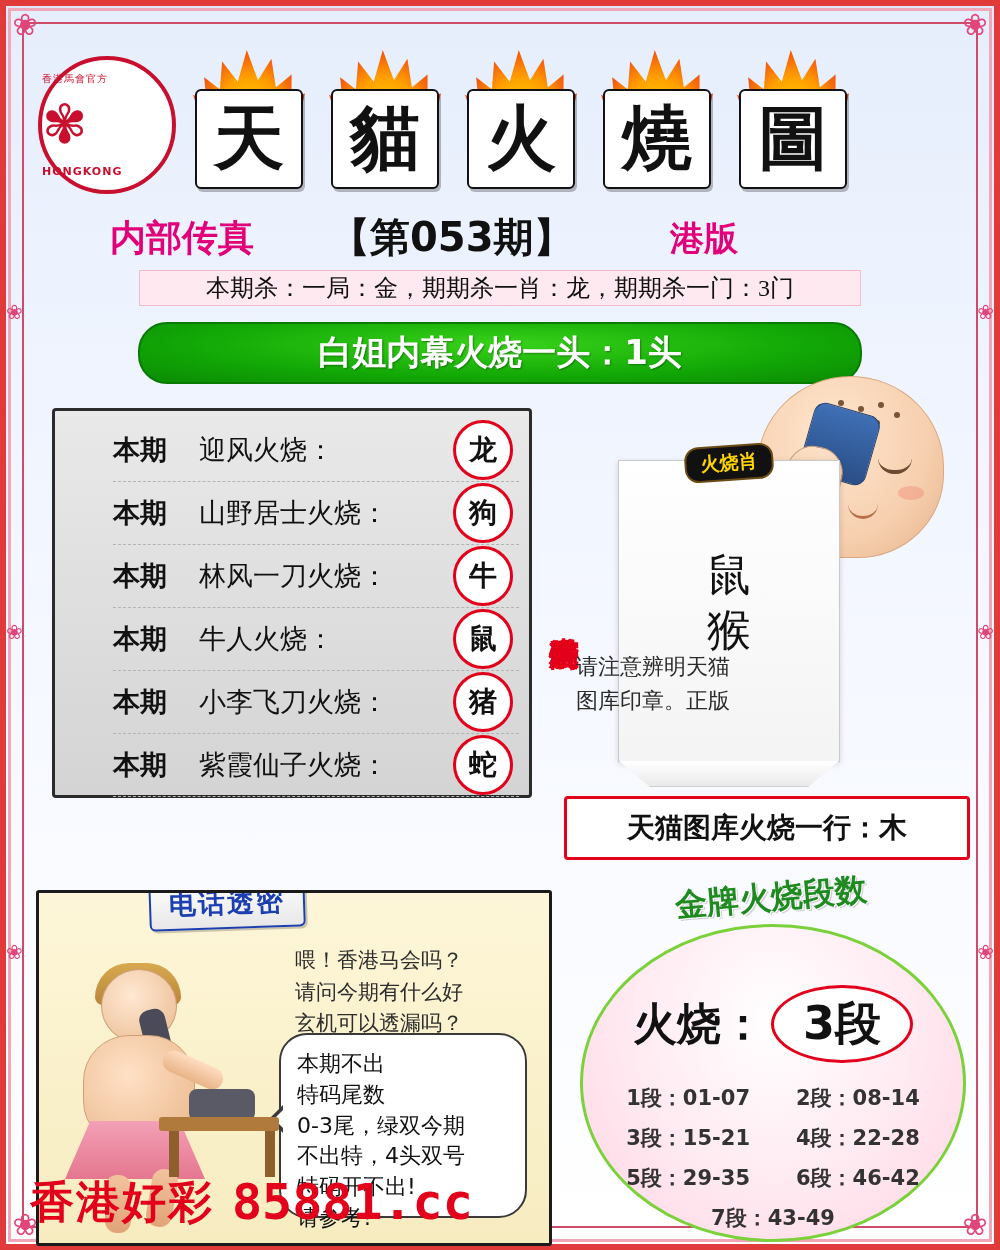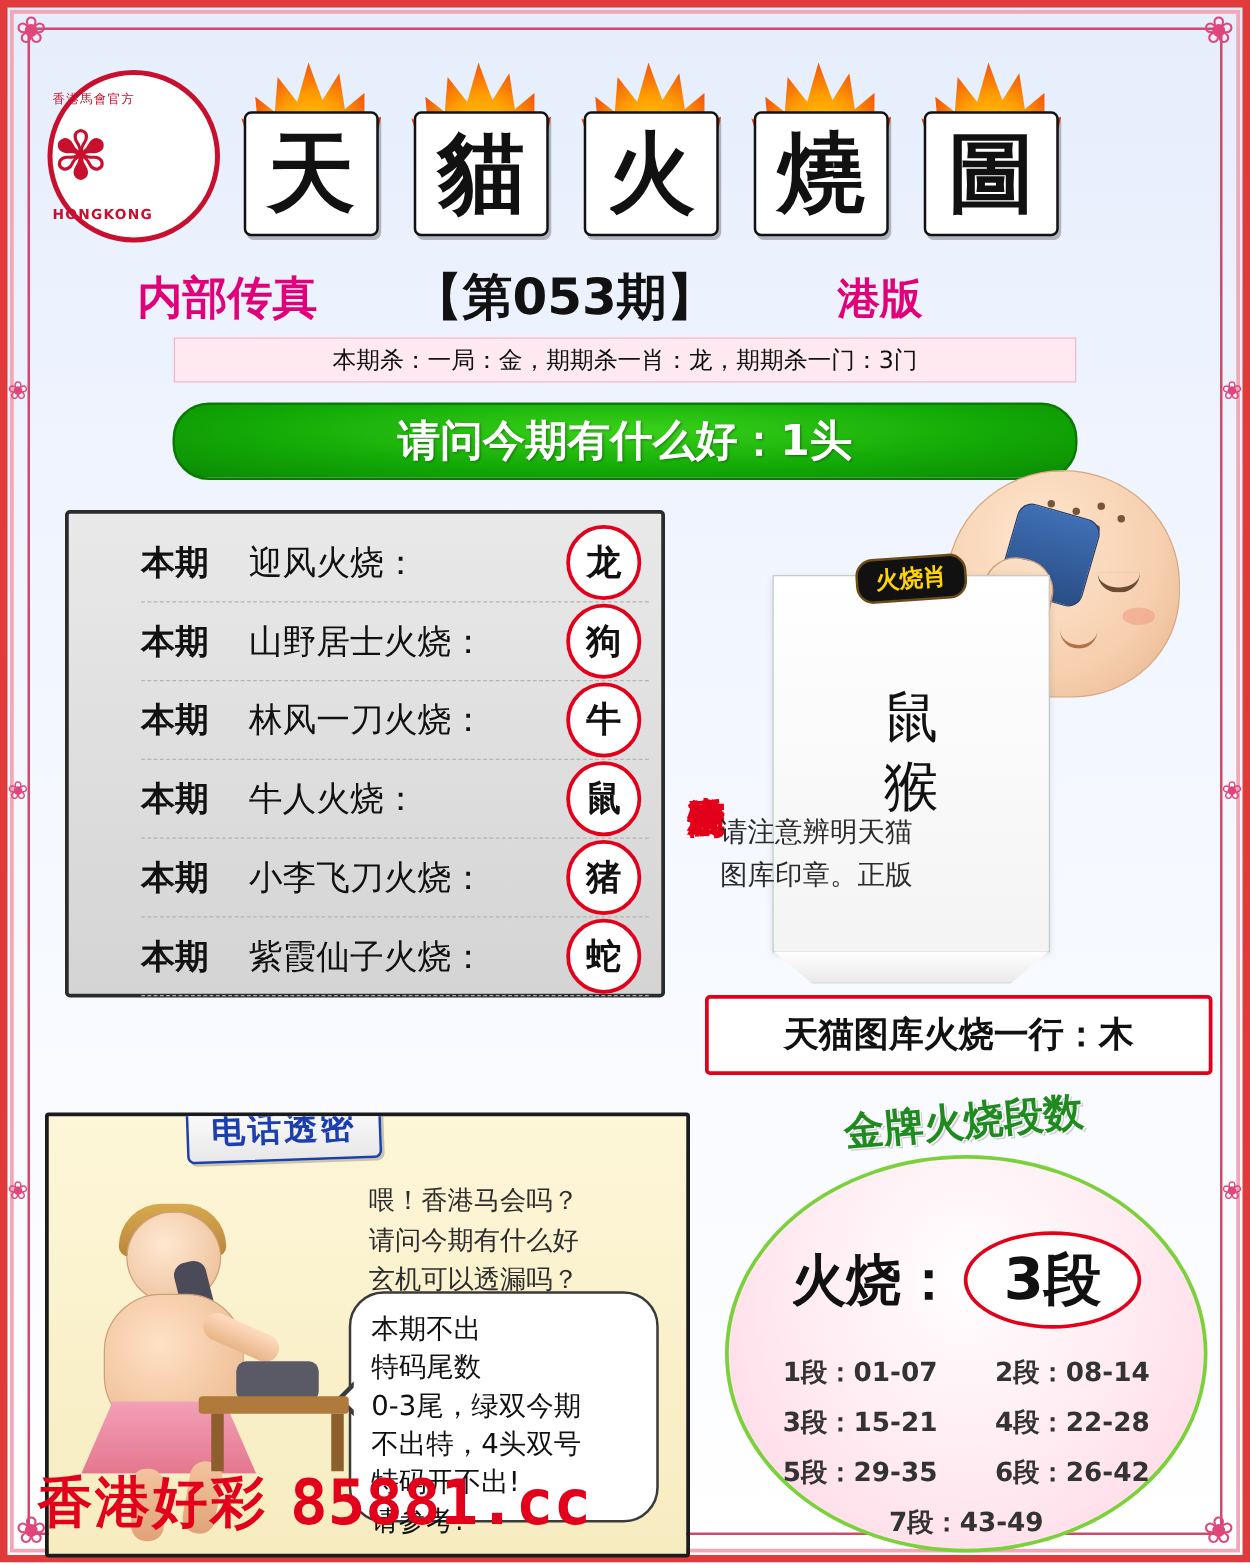--- a/index.html
+++ b/index.html
@@ -85,21 +85,21 @@
   
   .subrow{position:relative;height:56px;margin-top:20px;}
   .neibu{position:absolute;left:80px;top:4px;font-size:36px;font-weight:bold;color:#e2007a;}
   .issue{position:absolute;left:300px;top:0px;font-size:40px;font-weight:bold;color:#111;}
   .ganban{position:absolute;left:640px;top:6px;font-size:34px;font-weight:bold;color:#e2007a;}
 
   .killbar{
     margin:4px auto 16px auto;width:720px;height:34px;
     background:#fde9ef;border:1px solid #f3b9cb;
     display:flex;align-items:center;justify-content:center;
-    font-size:19px;color:#111;
+    font-size:24px;color:#111;font-family:Liberation Serif, serif;
   }
 
   .greenbar{
     margin:10px auto 0 auto;width:720px;height:58px;border-radius:29px;
     background:radial-gradient(ellipse at 50% 35%,#39d21a 0%,#12a806 60%,#0a8a04 100%);
     border:2px solid #0a7a05;
     display:flex;align-items:center;justify-content:center;
     color:#fff;font-size:34px;font-weight:bold;
     text-shadow:1px 1px 2px rgba(0,0,0,.35);
   }
@@ -347,21 +347,21 @@
     </div>
 
     <div class="subrow">
       <div class="neibu">内部传真</div>
       <div class="issue">【第053期】</div>
       <div class="ganban">港版</div>
     </div>
 
     <div class="killbar">本期杀：一局：金，期期杀一肖：龙，期期杀一门：3门</div>
 
-    <div class="greenbar">请问今期有什么好：1头</div>
+    <div class="greenbar">白姐内幕火烧一头：1头</div>
 
     <div class="mid">
 
       <div class="listbox">
         <div class="lrow">
           <div class="benqi">本期</div>
           <div class="txt">迎风火烧：</div>
           <div class="ball">龙</div>
         </div>
         <div class="lrow">
@@ -466,21 +466,21 @@
             <div class="r">
               <span>1段：01-07</span>
               <span>2段：08-14</span>
             </div>
             <div class="r">
               <span>3段：15-21</span>
               <span>4段：22-28</span>
             </div>
             <div class="r">
               <span>5段：29-35</span>
-              <span>6段：26-42</span>
+              <span>6段：46-42</span>
             </div>
             <div class="r single">
               <span>7段：43-49</span>
             </div>
           </div>
         </div>
       </div>
     </div>
 
     <div class="footer">

